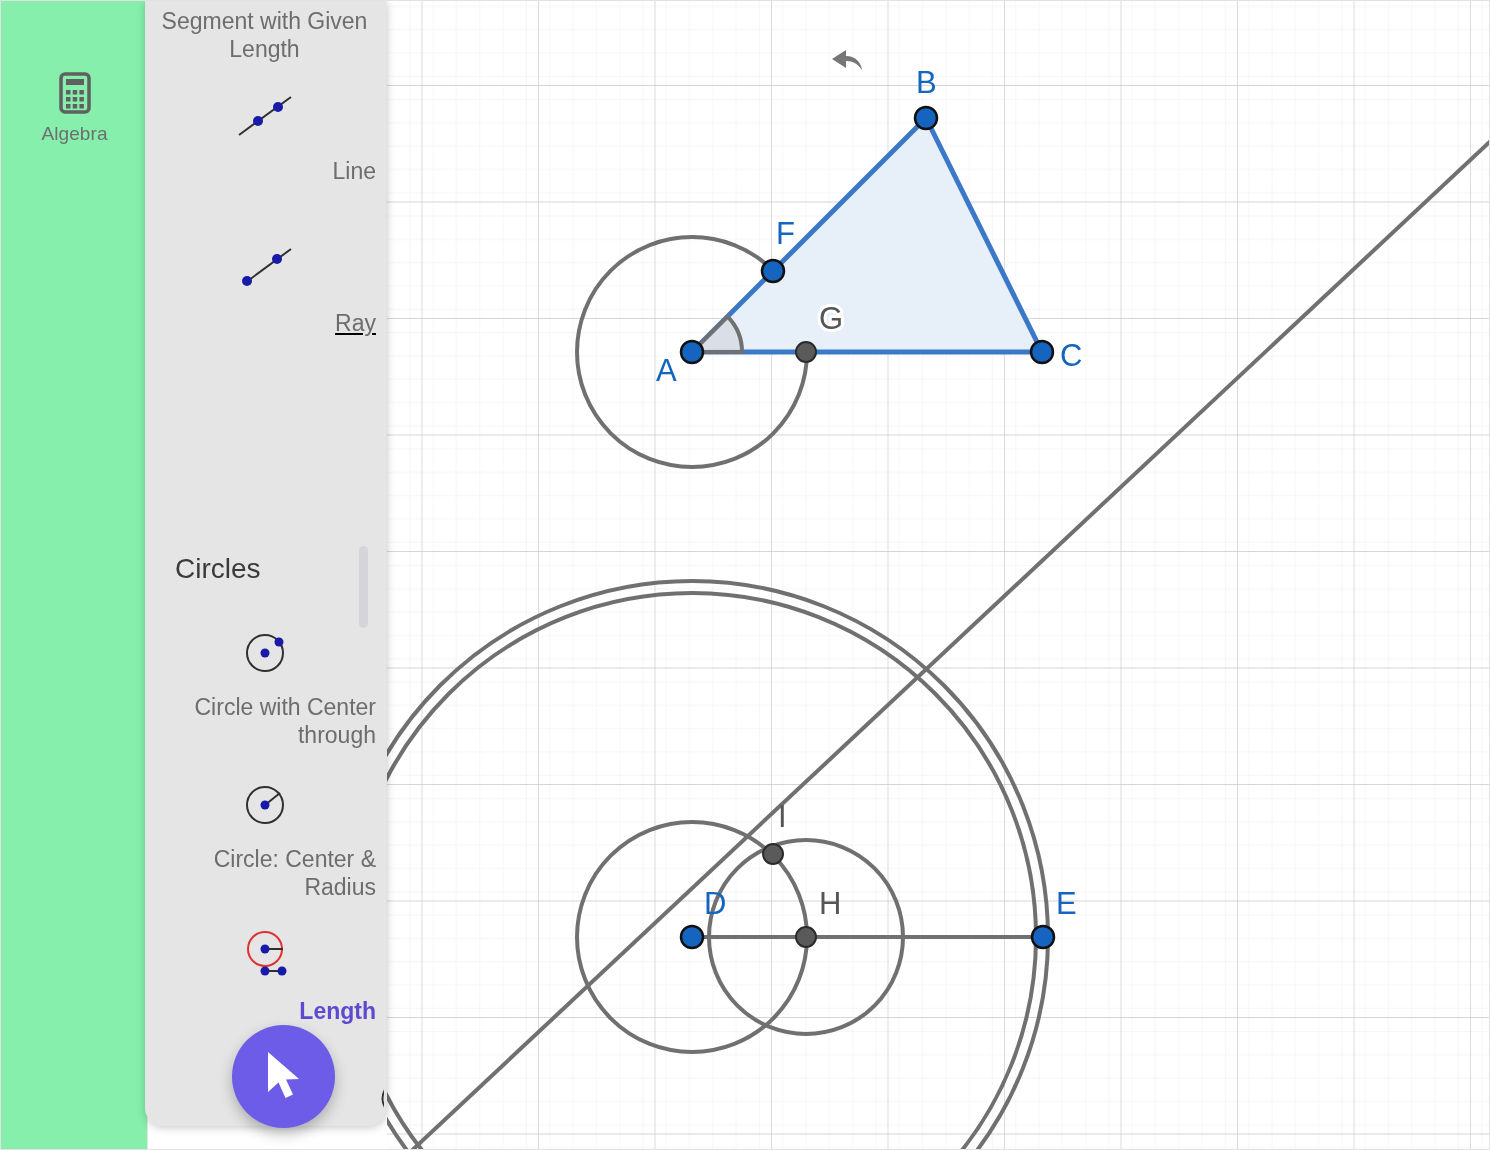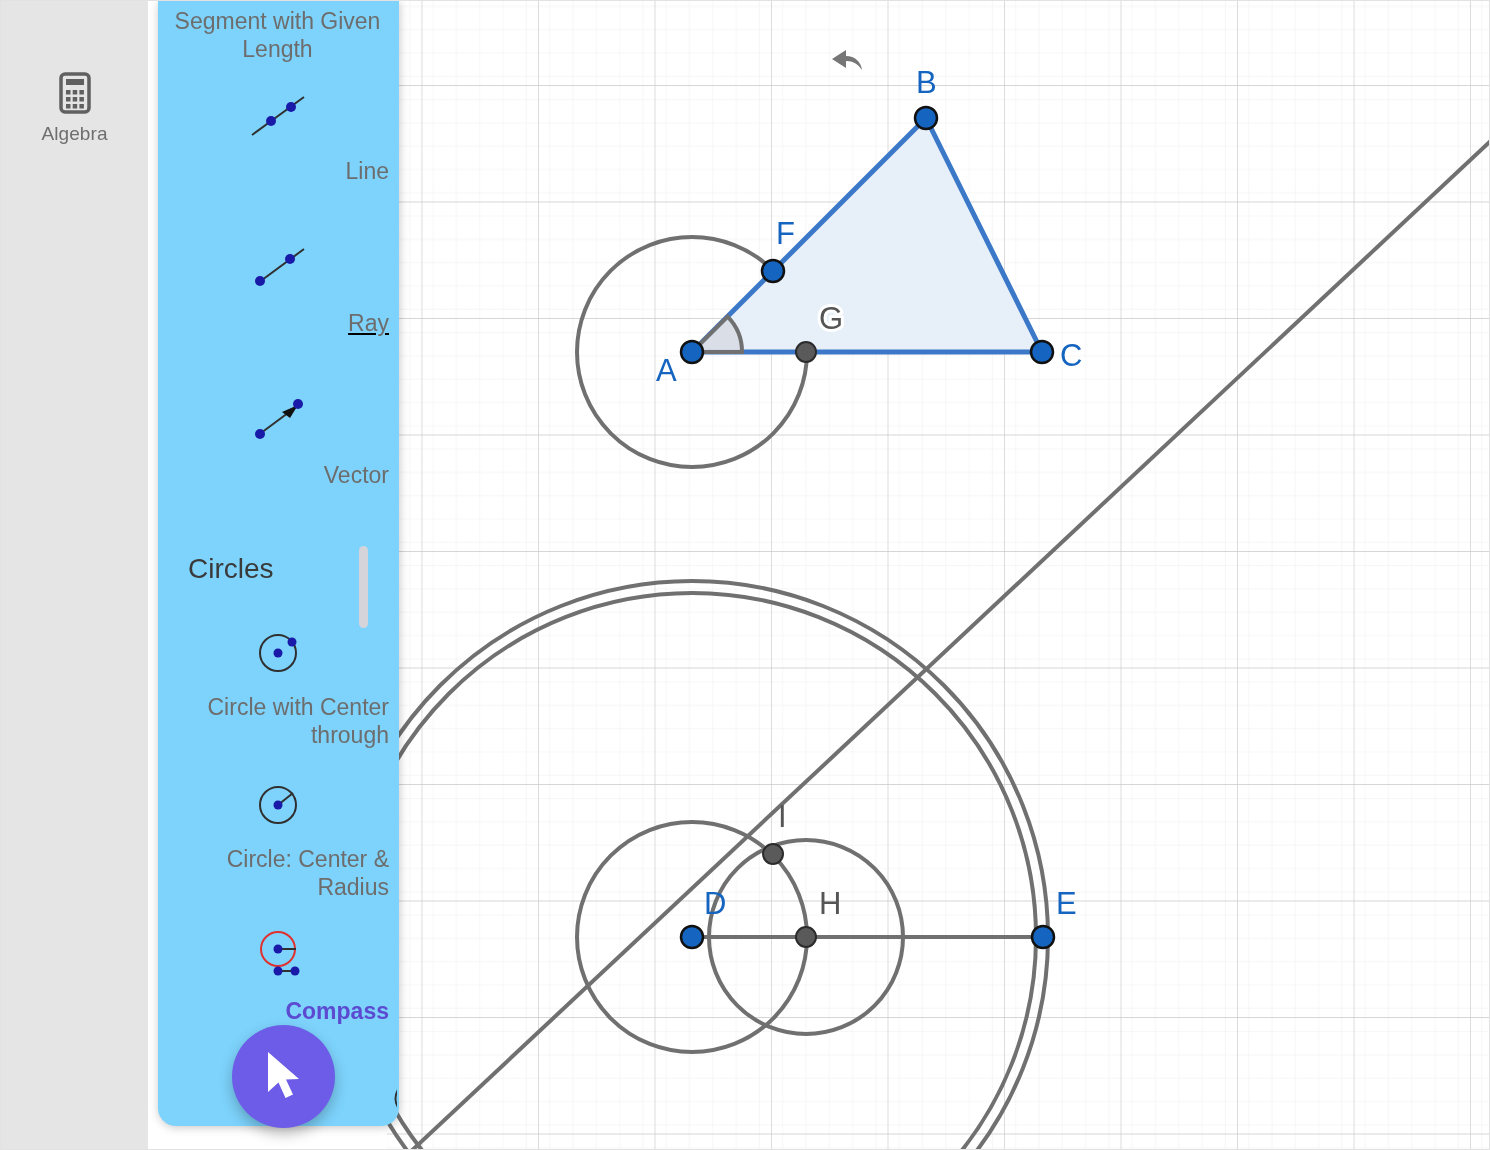--- a/index.html
+++ b/index.html
@@ -63,21 +63,21 @@
     height: 48px;
     cursor: pointer;
   }
 
   
   #rail {
     position: absolute;
     left: 0; top: 0;
     width: 147px;
     height: 1150px;
-    background: #e5e5e5;
+    background: #86efac;
     border-right: 1px solid #e6e6e6;
     box-sizing: border-box;
   }
   .rail-item {
     position: absolute;
     left: 0;
     width: 147px;
     text-align: center;
     cursor: pointer;
     user-select: none;
@@ -91,25 +91,25 @@
   .rail-label {
     font-size: 19px;
     color: #6e6e6e;
     letter-spacing: 0.1px;
   }
   .rail-item.active .rail-label { color: #6c5ce7; }
 
   
   #tools-panel {
     position: absolute;
-    left: 157px;
+    left: 144px;
     top: 0;
     width: 241px;
     height: 1125px;
-    background: #7dd3fc;
+    background: #e5e5e5;
     border-radius: 0 0 18px 18px;
     box-shadow: 0 2px 10px rgba(0,0,0,0.16), 2px 0 8px rgba(0,0,0,0.07);
     overflow: hidden;
   }
   #tools-scroll {
     position: absolute;
     left: 0; top: 0;
     width: 239px;
     height: 1125px;
     overflow: hidden;
@@ -288,29 +288,20 @@
 
       <div class="tool-item" style="top:238px;text-decoration:underline;">
         <svg class="tool-icon" viewBox="0 0 80 60">
           <line x1="20" y1="44" x2="66" y2="10" stroke="#303030" stroke-width="2"></line>
           <circle cx="22" cy="42" r="5" fill="#1a1aa8"></circle>
           <circle cx="52" cy="20" r="5" fill="#1a1aa8"></circle>
         </svg>
         <span class="tool-name">Ray</span>
       </div>
 
-      <div class="tool-item" style="top:390px;">
-        <svg class="tool-icon" viewBox="0 0 80 60">
-          <line x1="23" y1="42" x2="58" y2="16" stroke="#303030" stroke-width="2"></line>
-          <path d="M60 14 L44 21 L52 27 Z" fill="#111111"></path>
-          <circle cx="22" cy="43" r="5" fill="#1a1aa8"></circle>
-          <circle cx="60" cy="13" r="5" fill="#1a1aa8"></circle>
-        </svg>
-        <span class="tool-name">Vector</span>
-      </div>
 
       <div class="tool-group-title" style="top:552px;">Circles</div>
 
       <div class="tool-item" style="top:774px;">
         <svg class="tool-icon" viewBox="0 0 80 60">
           <circle cx="40" cy="30" r="18" fill="none" stroke="#303030" stroke-width="2"></circle>
           <line x1="40" y1="30" x2="55" y2="18" stroke="#303030" stroke-width="2"></line>
           <circle cx="40" cy="30" r="4.5" fill="#1a1aa8"></circle>
         </svg>
         <span class="tool-name">Circle: Center &amp; Radius</span>
@@ -327,21 +318,21 @@
 
       <div class="tool-item selected" style="top:926px;">
         <svg class="tool-icon" viewBox="0 0 80 60">
           <circle cx="40" cy="22" r="17" fill="none" stroke="#e03131" stroke-width="2"></circle>
           <line x1="40" y1="22" x2="58" y2="22" stroke="#303030" stroke-width="2"></line>
           <circle cx="40" cy="22" r="4.5" fill="#1a1aa8"></circle>
           <line x1="40" y1="44" x2="57" y2="44" stroke="#303030" stroke-width="2"></line>
           <circle cx="40" cy="44" r="4.5" fill="#1a1aa8"></circle>
           <circle cx="57" cy="44" r="4.5" fill="#1a1aa8"></circle>
         </svg>
-        <span class="tool-name">Compass</span>
+        <span class="tool-name">Length</span>
       </div>
 
       <svg style="position:absolute;left:215px;top:1078px;" width="80" height="60" viewBox="0 0 80 60">
         <path d="M30 4 C20 14 20 26 30 34" fill="none" stroke="#303030" stroke-width="2"></path>
         <circle cx="30" cy="34" r="5" fill="#1a1aa8"></circle>
       </svg>
     </div>
 
   </div>
 

